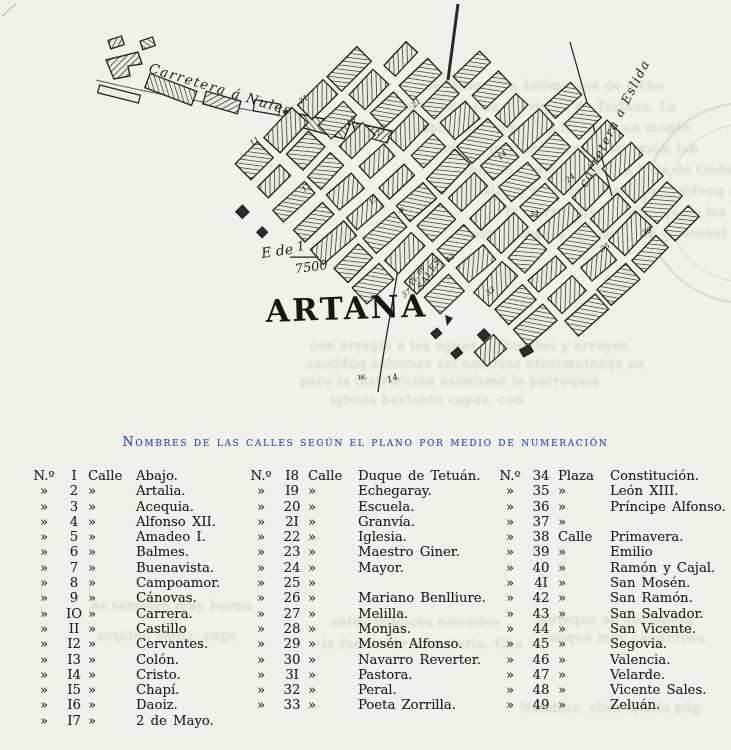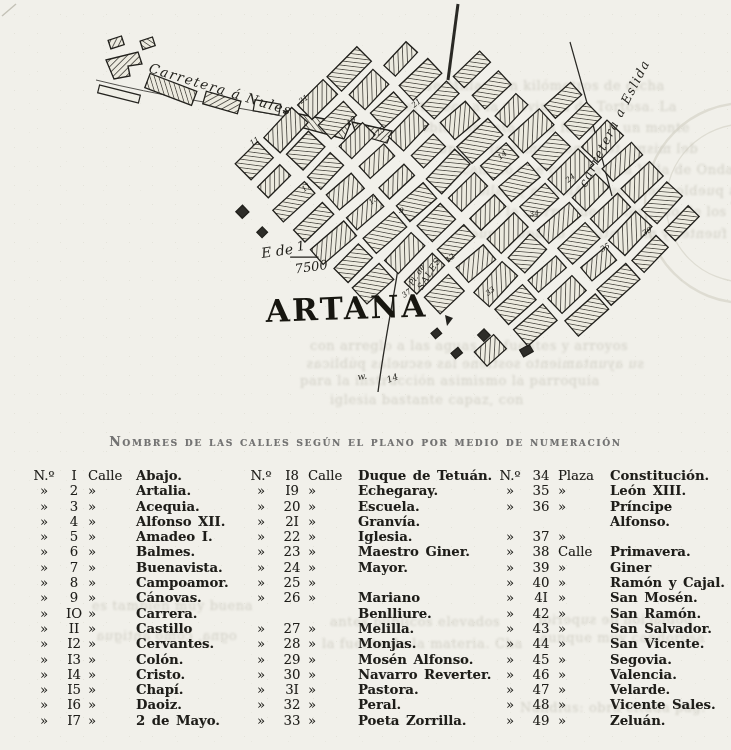--- a/index.html
+++ b/index.html
@@ -30,42 +30,42 @@
   .handtext{font-family:"DejaVu Serif",serif;font-style:italic;fill:#201f1a;}
   .mapnum{font-family:"DejaVu Serif",serif;font-style:italic;font-size:7.5px;fill:#171611;}
   .town-title{
     font-family:"DejaVu Serif",serif;font-weight:bold;
     font-size:31px;letter-spacing:2.5px;fill:#171610;
   }
   .stamp{fill:none;stroke:#cfcdc0;}
   
   .heading{
     position:absolute;z-index:3;top:434px;left:0;right:0;text-align:center;
-    font-variant:small-caps;font-weight:700;font-size:12.5px;
-    letter-spacing:1.7px;color:#737373;
+    font-variant:small-caps;font-weight:400;font-size:12.5px;
+    letter-spacing:1.7px;color:#1d4ed8;
     text-shadow:.3px .2px 0 rgba(33,31,27,.3);
   }
   
   .cols{
     position:absolute;z-index:3;left:28px;top:468px;right:4px;
     display:flex;font-size:13.2px;line-height:15.3px;word-spacing:2px;
     text-shadow:.3px .2px 0 rgba(30,29,25,.3);
   }
   .col{flex:0 0 auto;}
   #col-0{width:218px;}
   #col-1{width:250px;}
   #col-2{flex:1;}
   .row{display:flex;align-items:flex-start;}
   .cell{flex:0 0 auto;}
   .m{width:32px;text-align:center;}
   .n{width:28px;text-align:center;}
   .c{width:48px;text-align:left;}
   #col-1 .m{width:30px}#col-1 .n{width:32px}#col-1 .c{width:50px}
   #col-2 .m{width:28px}#col-2 .n{width:34px}#col-2 .c{width:52px}
-  .nm{flex:1 1 auto;white-space:pre-line;font-weight:bold;}
+  .nm{flex:1 1 auto;white-space:pre-line;}
 </style>
 </head>
 <body>
 
 <div id="ghost-layer">
     <div class="ghost" style="left: 424px; top: 78px;">de Millars en kilómetros de dicha</div>
     <div class="ghost" style="left: 396px; top: 99px;">pertenece a la provincia de Tortosa. La</div>
     <div class="ghost" style="left: 412px; top: 120px;">población está en la falda de un monte</div>
     <div class="ghost flip" style="left: 430px; top: 141px;">del mismo término municipal antiguo</div>
     <div class="ghost" style="left: 462px; top: 162px;">camino que confina a la Villa de Onda</div>
@@ -478,21 +478,21 @@
       <div class="row">
         <span class="cell m">»</span>
         <span class="cell n">38</span>
         <span class="cell c">Calle</span>
         <span class="cell nm">Primavera.</span>
       </div>
       <div class="row">
         <span class="cell m">»</span>
         <span class="cell n">39</span>
         <span class="cell c">»</span>
-        <span class="cell nm">Giner</span>
+        <span class="cell nm">Emilio</span>
       </div>
       <div class="row">
         <span class="cell m">»</span>
         <span class="cell n">40</span>
         <span class="cell c">»</span>
         <span class="cell nm">Ramón y Cajal.</span>
       </div>
       <div class="row">
         <span class="cell m">»</span>
         <span class="cell n">4I</span>

